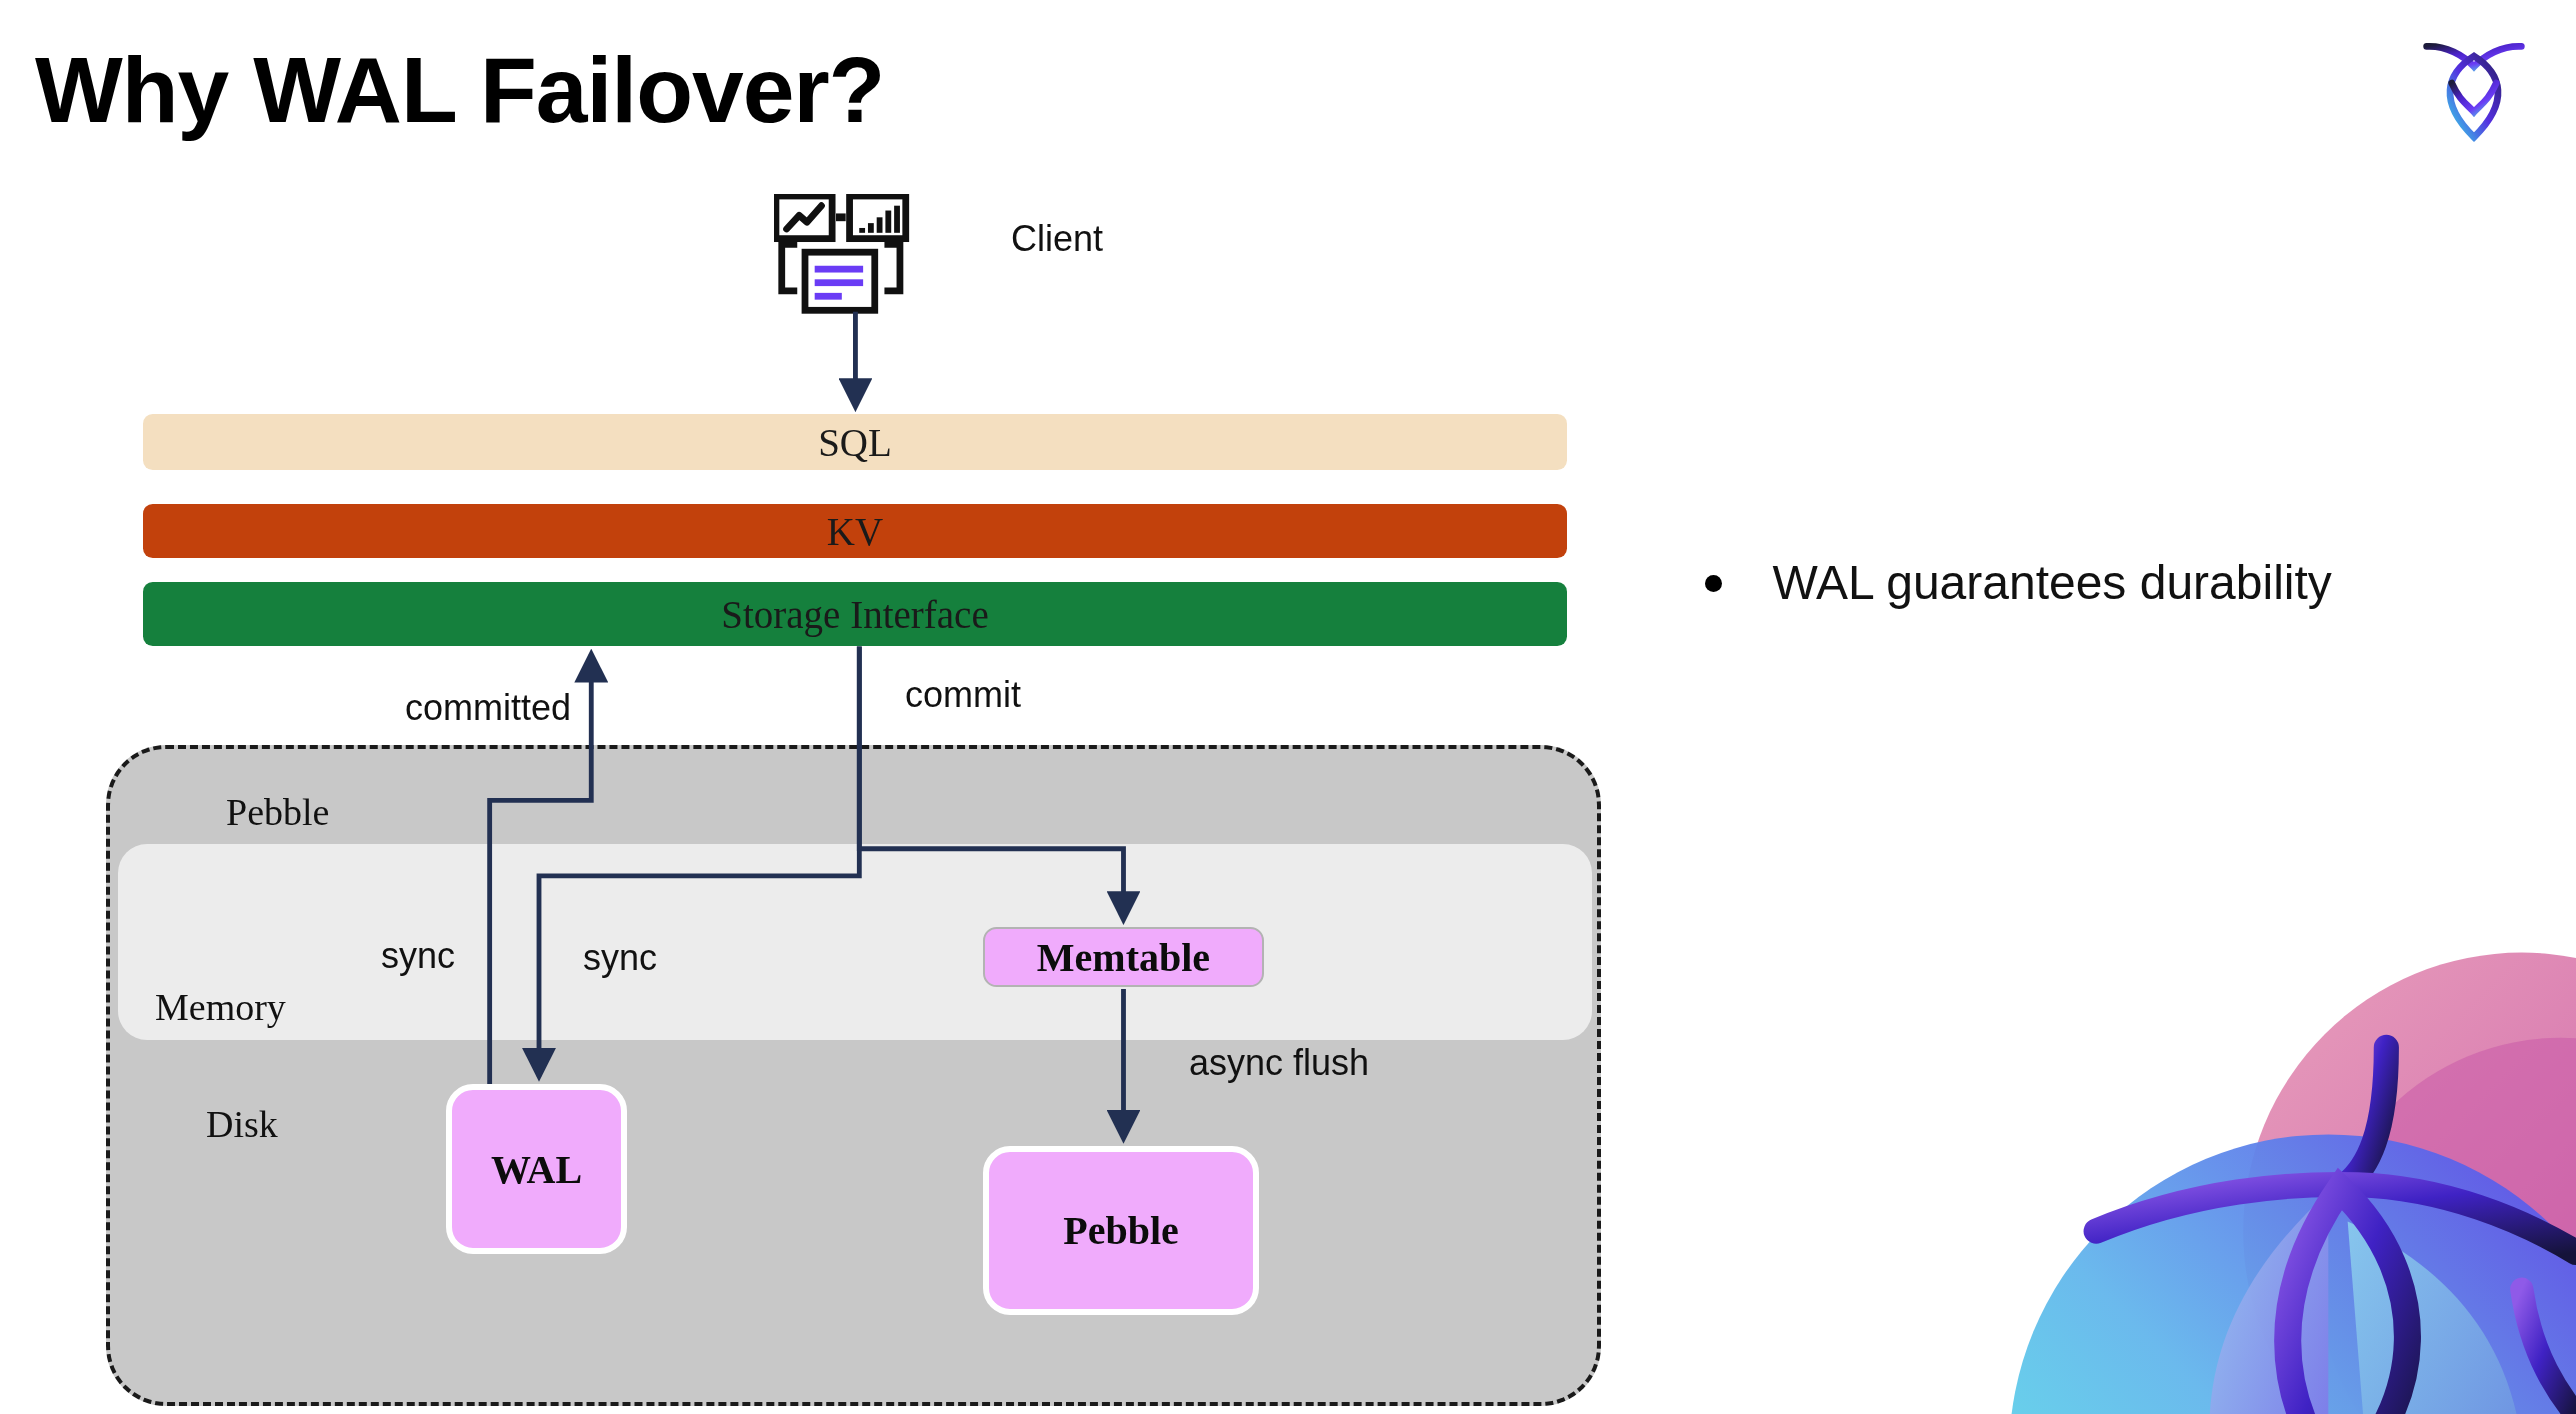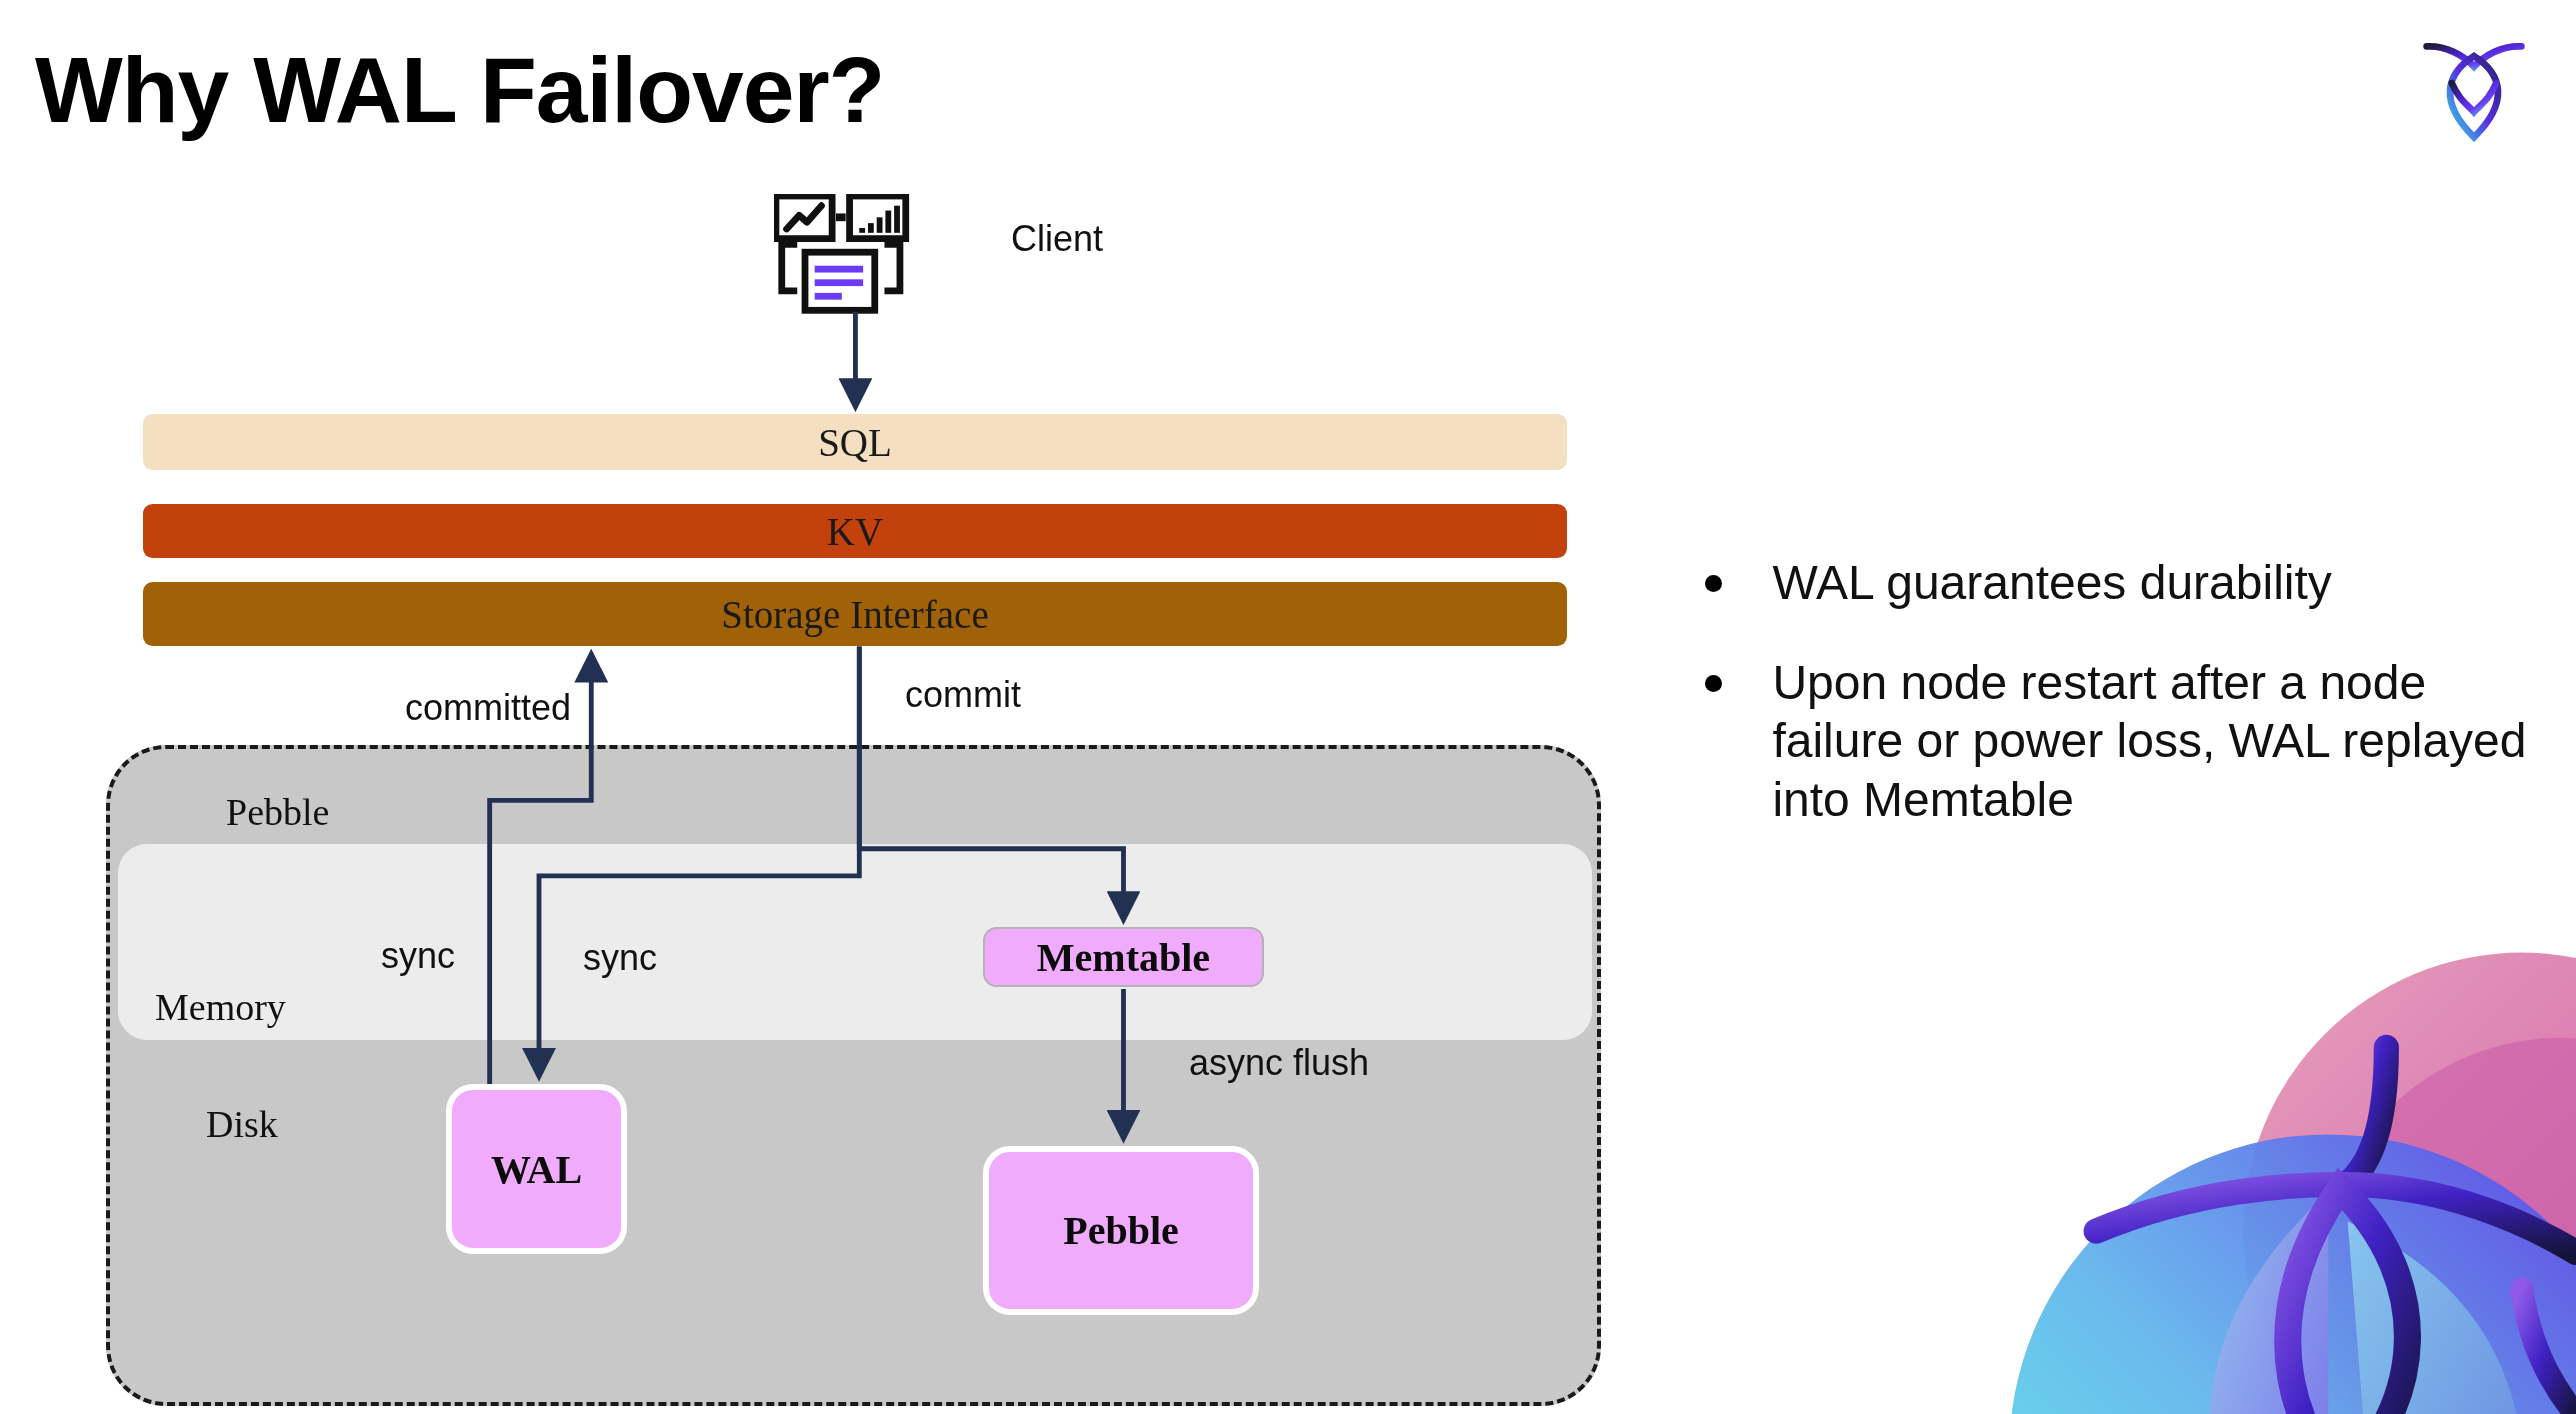--- a/index.html
+++ b/index.html
@@ -62,21 +62,21 @@
     border-radius: 9.7px;
     display: flex;
     align-items: center;
     justify-content: center;
     font-family: Liberation Serif, serif;
     font-size: 39px;
     color: #1a1a1a;
   }
   #bar-sql { top: 414px; height: 56px; background: #f4dfc0; }
   #bar-kv  { top: 504px; height: 54px; background: #c2410c; }
-  #bar-si  { top: 582px; height: 64px; background: #a16207; }
+  #bar-si  { top: 582px; height: 64px; background: #15803d; }
 
   
   #pebble-container {
     position: absolute;
     left: 106px;
     top: 745px;
     width: 1495px;
     height: 661px;
     background: #c8c8c8;
     border: 4.8px dashed #1a1a1a;
@@ -326,24 +326,20 @@
 <div class="edge-label" id="lbl-commit">commit</div>
 <div class="edge-label" id="lbl-sync-1">sync</div>
 <div class="edge-label" id="lbl-sync-2">sync</div>
 <div class="edge-label" id="lbl-async">async flush</div>
 
 <div id="bullets">
   <div class="bullet-row">
     <div class="bullet-dot"></div>
     <div class="bullet-text">WAL guarantees durability</div>
   </div>
-  <div class="bullet-row">
-    <div class="bullet-dot"></div>
-    <div class="bullet-text">Upon node restart after a node failure or power loss, WAL replayed into Memtable</div>
-  </div>
 </div>
 
 <div id="decor-artwork">
   <svg viewBox="0 0 616 490" width="596" height="474">
     <defs>
       <linearGradient id="gPink" x1="0" y1="0" x2="1" y2="1">
         <stop offset="0%" stop-color="#e79ab8"></stop>
         <stop offset="100%" stop-color="#c44aa0"></stop>
       </linearGradient>
       <linearGradient id="gCyan" x1="0" y1="1" x2="1" y2="0">

